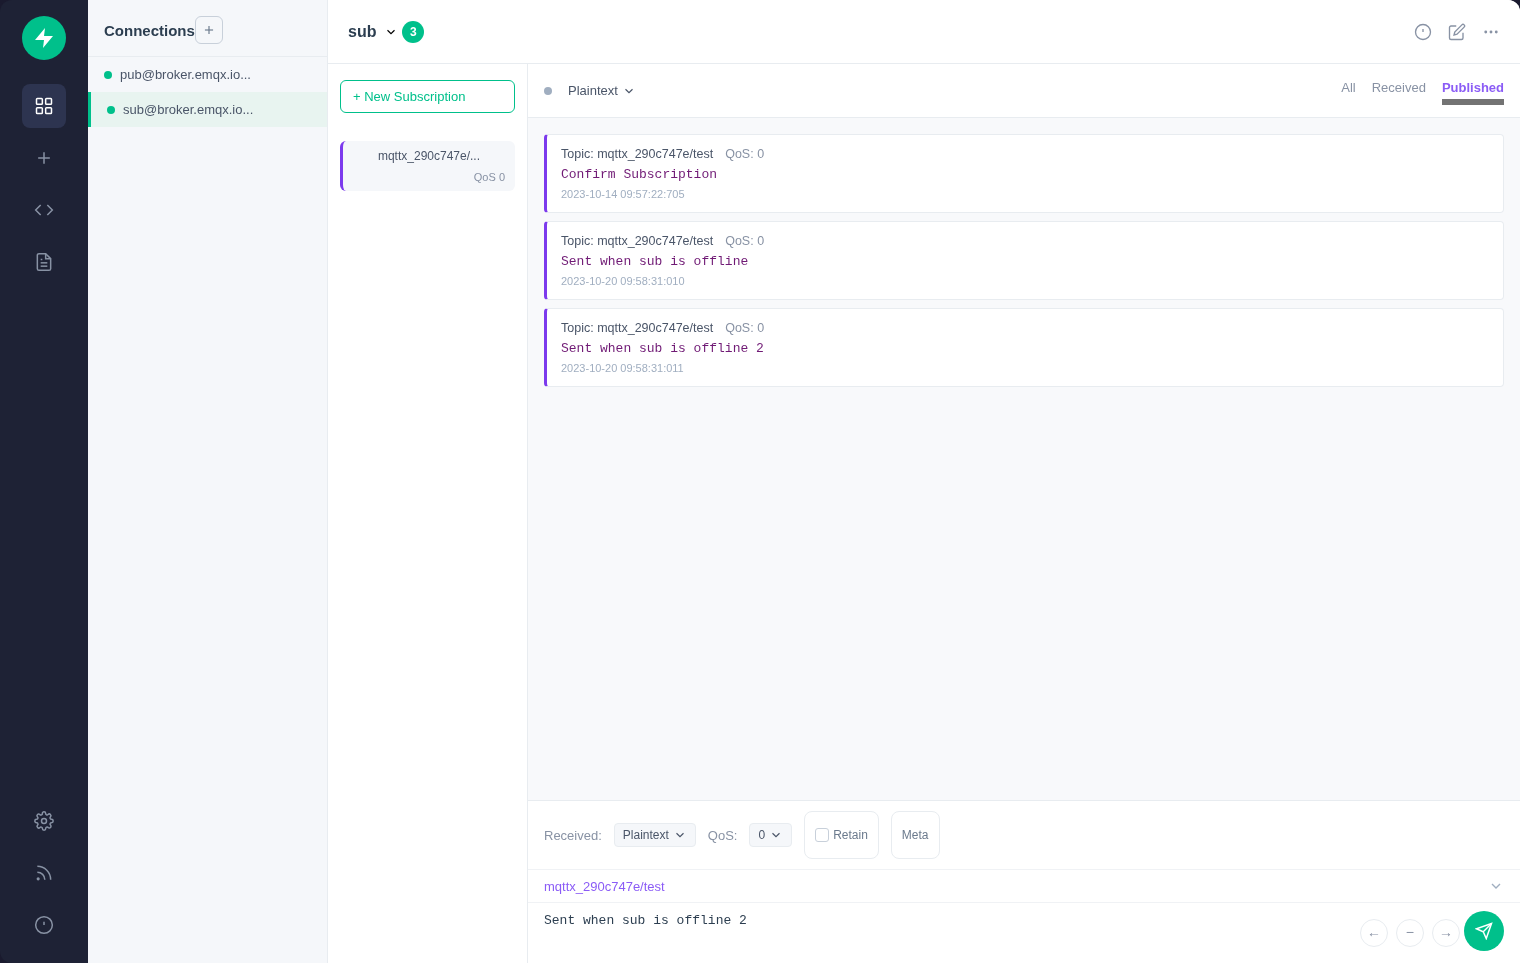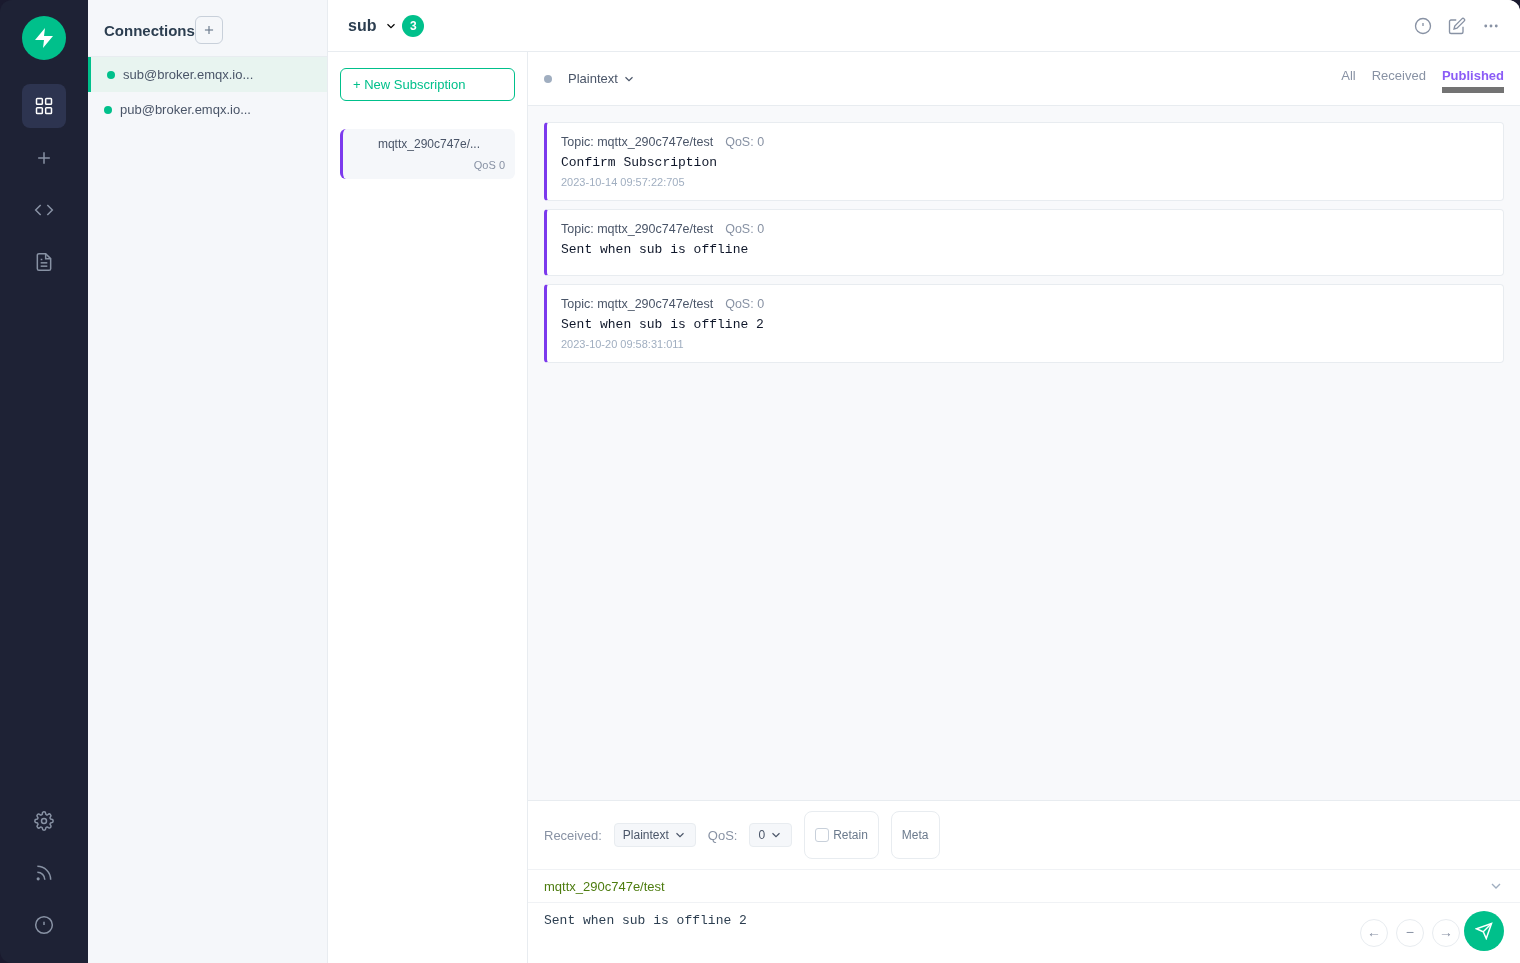--- a/index.html
+++ b/index.html
@@ -89,21 +89,21 @@
       flex-direction: column;
       background: #fff;
       border-radius: 0 12px 12px 0;
     }
 
     
     .top-bar {
       display: flex;
       align-items: center;
       padding: 0 20px;
-      height: 52px;
+      height: 64px;
       border-bottom: 1px solid #e8ecf0;
       background: #fff;
       border-radius: 0 12px 0 0;
     }
     .connection-name {
       font-size: 16px;
       font-weight: 600;
       color: #2c3e50;
       margin-right: 8px;
     }
@@ -248,21 +248,21 @@
       gap: 12px;
       color: #6b7a8d;
       margin-bottom: 6px;
       font-size: 12.5px;
     }
     .message-topic { font-weight: 500; color: #4a5568; }
     .message-qos { color: #8892a4; }
     .message-body {
       font-family: 'Courier New', monospace;
       font-size: 13px;
-      color: #0f172a;
+      color: #701a75;
       margin-bottom: 6px;
       white-space: pre-wrap;
     }
     .message-time {
       font-size: 11px;
       color: #a0aec0;
     }
 
     
     .composer {
@@ -428,27 +428,27 @@
 <div class="connections-panel">
   <div class="connections-header">
     <span class="connections-title">Connections</span>
     <button class="add-btn">
       <svg viewBox="0 0 24 24">
           <line x1="12" y1="5" x2="12" y2="19"></line>
           <line x1="5" y1="12" x2="19" y2="12"></line>
         </svg>
     </button>
   </div>
+  <div class="connection-item">
+    <span class="dot green"></span>
+    <span>pub@broker.emqx.io...</span>
+  </div>
   <div class="connection-item" style="background:#e8f4f0; border-left: 3px solid #00c08b;">
     <span class="dot green"></span>
     <span>sub@broker.emqx.io...</span>
-  </div>
-  <div class="connection-item">
-    <span class="dot green"></span>
-    <span>pub@broker.emqx.io...</span>
   </div>
 </div>
 
 <div class="main-area">
 
   <div class="top-bar">
     <span class="connection-name">sub</span>
     <div class="status-indicator">
       <svg class="chevron-icon" viewBox="0 0 24 24">
           <polyline points="6 9 12 15 18 9"></polyline>
@@ -509,20 +509,21 @@
           <div class="message-body">Confirm Subscription</div>
           <div class="message-time">2023-10-14 09:57:22:705</div>
         </div>
 
         <div class="message-card">
           <div class="message-header">
             <span class="message-topic">Topic: mqttx_290c747e/test</span>
             <span class="message-qos">QoS: 0</span>
           </div>
           <div class="message-body">Sent when sub is offline</div>
+          <div class="message-time">2023-10-20 09:58:31:010</div>
         </div>
 
         <div class="message-card">
           <div class="message-header">
             <span class="message-topic">Topic: mqttx_290c747e/test</span>
             <span class="message-qos">QoS: 0</span>
           </div>
           <div class="message-body">Sent when sub is offline 2</div>
           <div class="message-time">2023-10-20 09:58:31:011</div>
         </div>
@@ -546,21 +547,21 @@
           </div>
           <button class="retain-btn">
             <span style="width:14px;height:14px;border:1.5px solid #c8d0da;border-radius:3px;display:inline-block;"></span>
             <span>Retain</span>
           </button>
           <button class="meta-btn">
             <span>Meta</span>
           </button>
         </div>
         <div class="composer-topic">
-          <span style="font-size:13px;color:#4d7c0f;">mqttx_290c747e/test</span>
+          <span style="font-size:13px;color:#8b5cf6;">mqttx_290c747e/test</span>
           <svg viewBox="0 0 24 24" style="width:16px;height:16px;stroke:#a0aec0;fill:none;stroke-width:2;">
               <polyline points="6 9 12 15 18 9"></polyline>
             </svg>
         </div>
         <div class="composer-body">
           <span>Sent when sub is offline 2</span>
           <div class="composer-actions">
             <div class="composer-action-btn">←</div>
             <div class="composer-action-btn">−</div>
             <div class="composer-action-btn">→</div>

